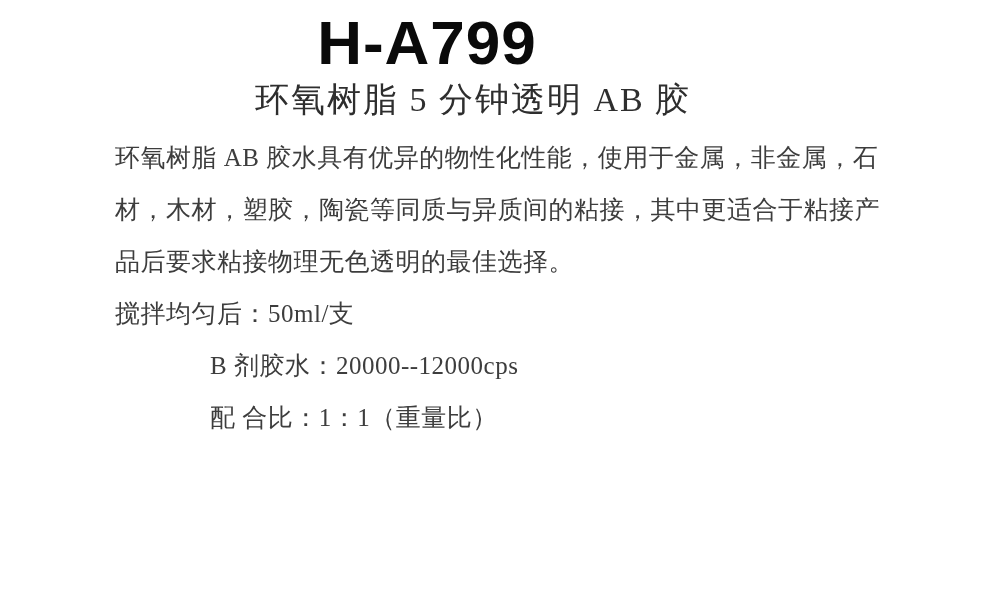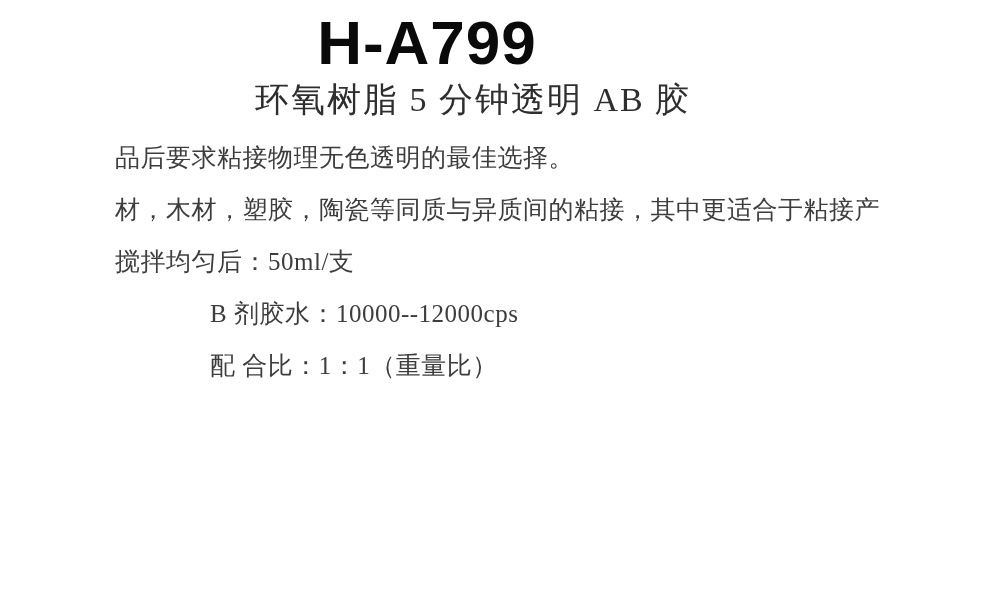--- a/index.html
+++ b/index.html
@@ -57,20 +57,21 @@
 </head>
 <body>
 
 <div class="page">
 
   <h1 class="doc-title">H-A799</h1>
 
   <h2 class="doc-subtitle">环氧树脂 5 分钟透明 AB 胶</h2>
 
   <div class="doc-body">
+    <div class="text-line">环氧树脂 AB 胶水具有优异的物性化性能，使用于金属，非金属，石</div>
+    <div class="text-line">材，木材，塑胶，陶瓷等同质与异质间的粘接，其中更适合于粘接产</div>
     <div class="text-line">品后要求粘接物理无色透明的最佳选择。</div>
-    <div class="text-line">材，木材，塑胶，陶瓷等同质与异质间的粘接，其中更适合于粘接产</div>
     <div class="text-line">搅拌均匀后：50ml/支</div>
-    <div class="text-line indent">B 剂胶水：10000--12000cps</div>
+    <div class="text-line indent">B 剂胶水：20000--12000cps</div>
     <div class="text-line indent">配 合比：1：1（重量比）</div>
   </div>
 
 </div>
 
 </body></html>

